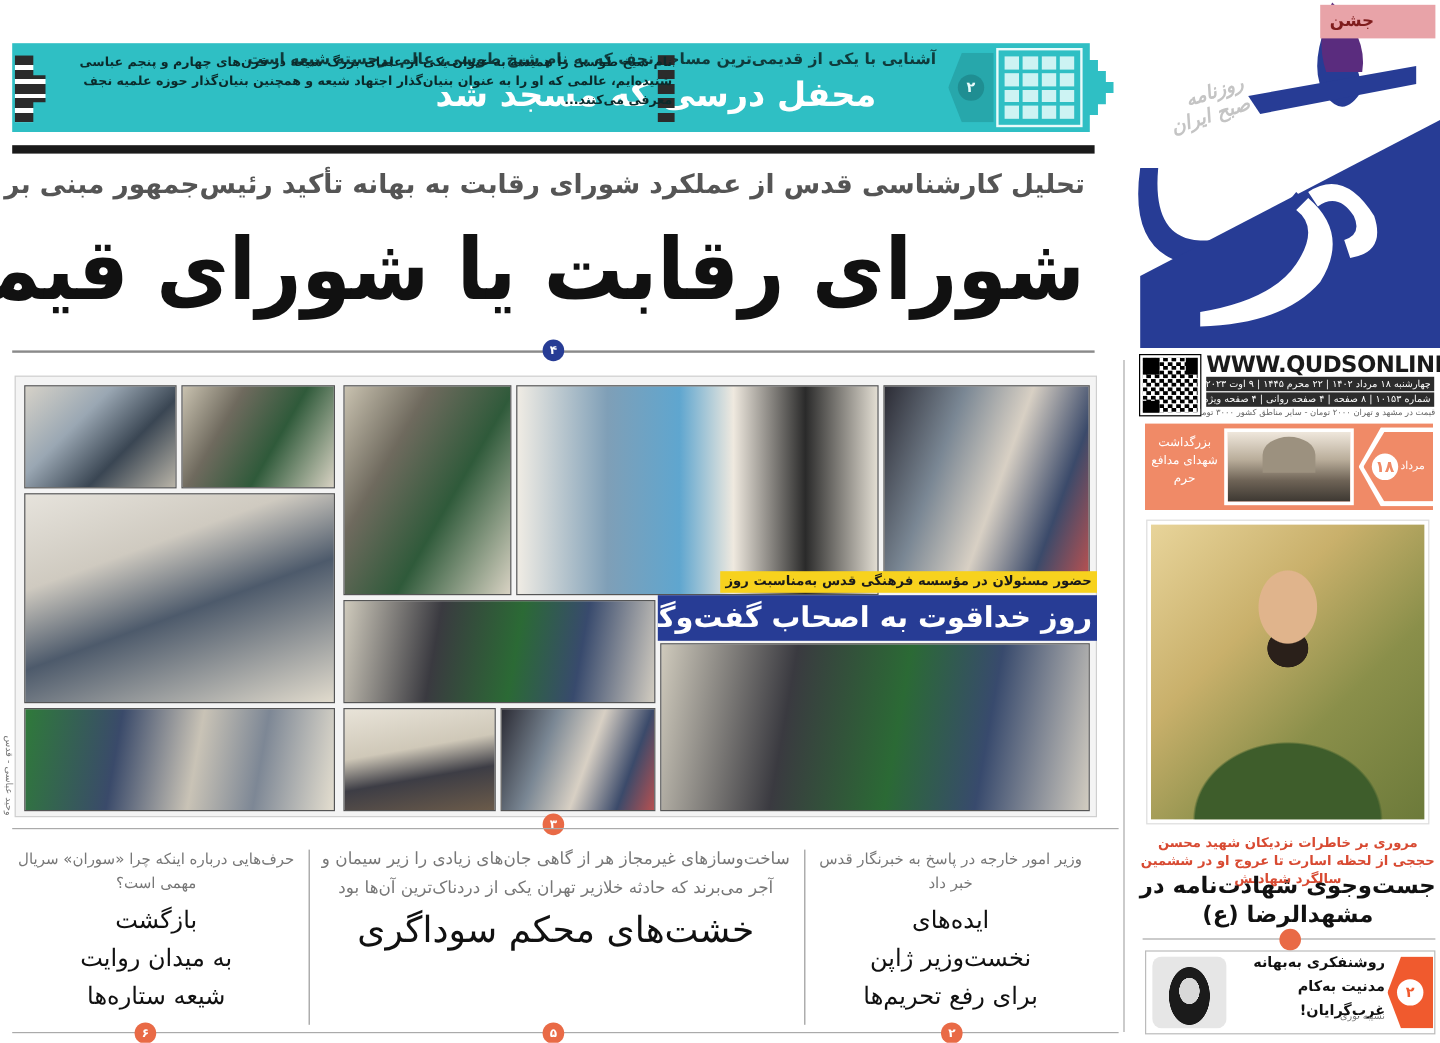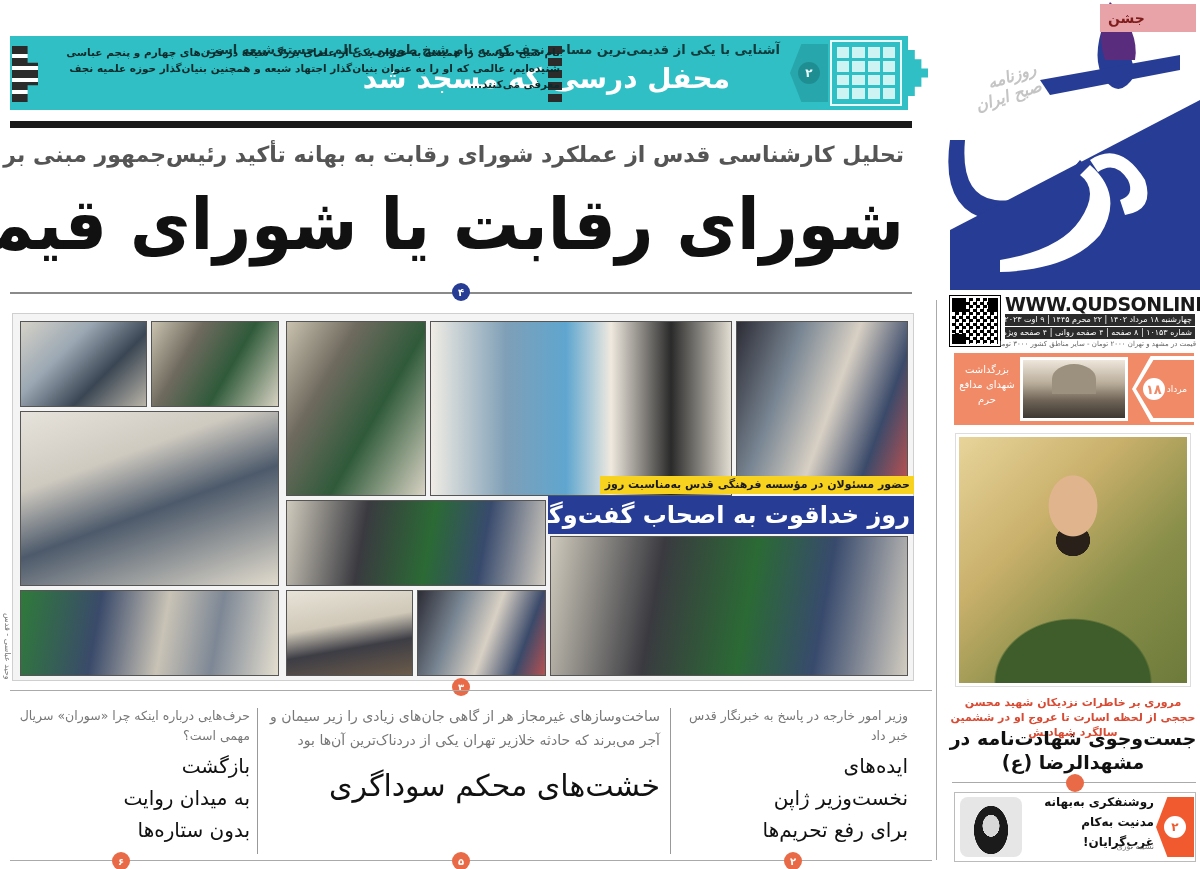--- a/index.html
+++ b/index.html
@@ -40,30 +40,30 @@
 .ph.c5{background:linear-gradient(110deg,#2c2c35 0%,#7a8794 30%,#d8d0c4 55%,#3b4a6a 80%,#b65151 100%)}
 .ph.c6{background:linear-gradient(100deg,#cfcabc 0%,#3a3a40 30%,#2b6a35 55%,#384a6d 75%,#d2ccc0 100%)}
 .ph.c7{background:linear-gradient(170deg,#e8e3d8 0%,#cfc8b8 40%,#3d3d45 65%,#6b5b4a 100%)}
 .ph.c8{background:linear-gradient(100deg,#2f7a3a 0%,#3a4a6a 30%,#c9c3b6 55%,#7d8795 75%,#e4decf 100%)}
 #caption-yellow{left:600px;top:476px;width:314px;height:18px;background:#f7d21e;font-size:11px;font-weight:bold;color:#1a1a1a;text-align:right;padding-right:4px;line-height:18px;white-space:nowrap;overflow:hidden}
 #caption-blue{left:548px;top:496px;width:366px;height:38px;background:#273c95;color:#fff;font-size:24px;font-weight:900;text-align:right;padding-right:4px;line-height:38px;white-space:nowrap;overflow:hidden}
 #photo-credit{left:0;top:600px;width:12px;height:80px;writing-mode:vertical-rl;font-size:8px;color:#777;direction:rtl}
 #collage-page{left:452px;top:678px;background:#e96a46}
 
 
-.story{position:absolute;}
+.story{position:absolute;text-align:center}
 .story .kick{font-size:12.5px;color:#777;line-height:20px}
 .story .title{font-weight:400;color:#111}
 .vrule{position:absolute;width:1px;background:#999}
 .hrule{position:absolute;height:1px;background:#aaa}
 #s1{left:676px;top:706px;width:232px}
 #s1 .title{font-size:20px;line-height:32px;margin-top:4px}
 #s2{left:266px;top:704px;width:394px}
 #s2 .kick{font-size:14px;line-height:24px}
-#s2 .title{font-size:30px;line-height:44px;margin-top:12px}
+#s2 .title{font-size:30px;line-height:44px;margin-top:2px}
 #s3{left:10px;top:706px;width:240px}
 #s3 .title{font-size:20px;line-height:32px;margin-top:4px}
 .pgs{background:#e96a46}
 
 
 #logo{left:930px;top:0;width:270px;height:290px}
 #jashn{left:1100px;top:4px;width:96px;height:28px;background:#e8a3a8;color:#7f1d1d;font-size:14px;font-weight:bold;text-align:left;padding-left:8px;line-height:28px}
 #tagline{left:970px;top:70px;width:70px;font-size:16px;color:#c4c4c4;transform:rotate(-18deg);font-style:italic;font-weight:bold;line-height:18px}
 #url{left:1005px;top:293px;font-size:19px;font-weight:900;color:#1a1a1a;direction:ltr;white-space:nowrap;letter-spacing:-.5px}
 #qr{left:950px;top:296px;width:50px;height:50px;background:
@@ -180,21 +180,21 @@
     <div>خشت‌های محکم سوداگری</div>
   </div>
 </div>
 <div class="vrule" style="left:257px;top:708px;height:146px"></div>
 
 <div class="story" id="s3">
   <div class="kick">حرف‌هایی درباره اینکه چرا «سوران» سریال مهمی است؟</div>
   <div class="title">
     <div>بازگشت</div>
     <div>به میدان روایت</div>
-    <div>بدون ستاره‌ها</div>
+    <div>شیعه ستاره‌ها</div>
   </div>
 </div>
 
 <div class="hrule" style="left:10px;top:860px;width:922px"></div>
 <div class="abs pg-dot pgs" style="left:112px;top:852px">۶</div>
 <div class="abs pg-dot pgs" style="left:452px;top:852px">۵</div>
 <div class="abs pg-dot pgs" style="left:784px;top:852px">۲</div>
 
 <div class="abs" id="col-rule"></div>
 

